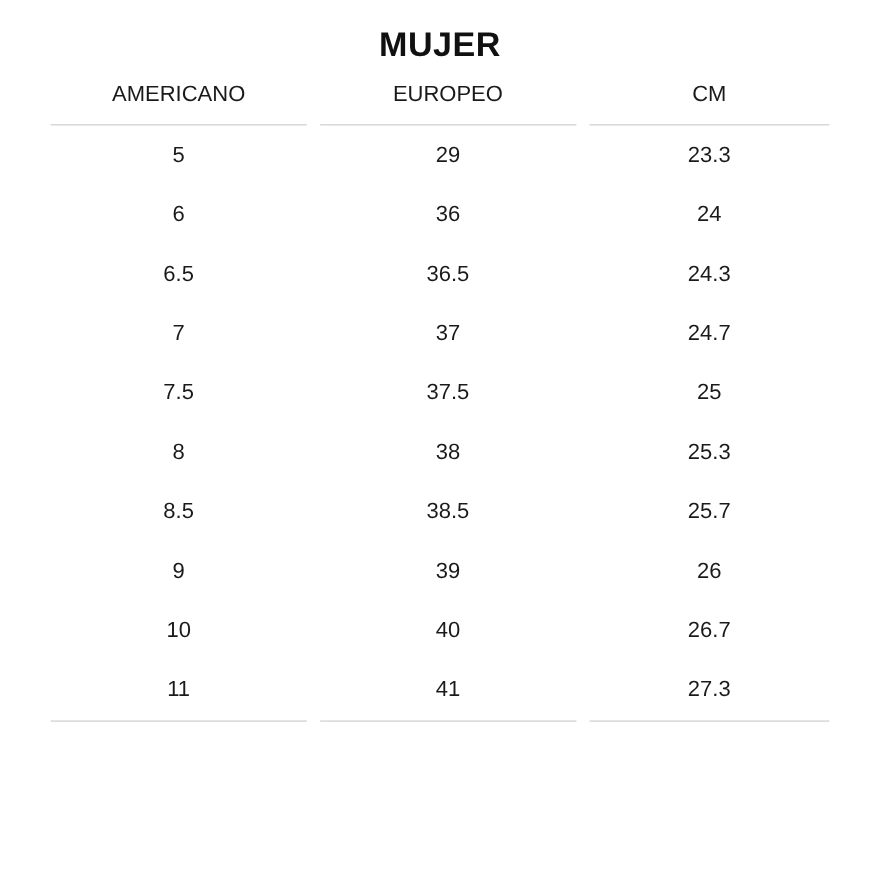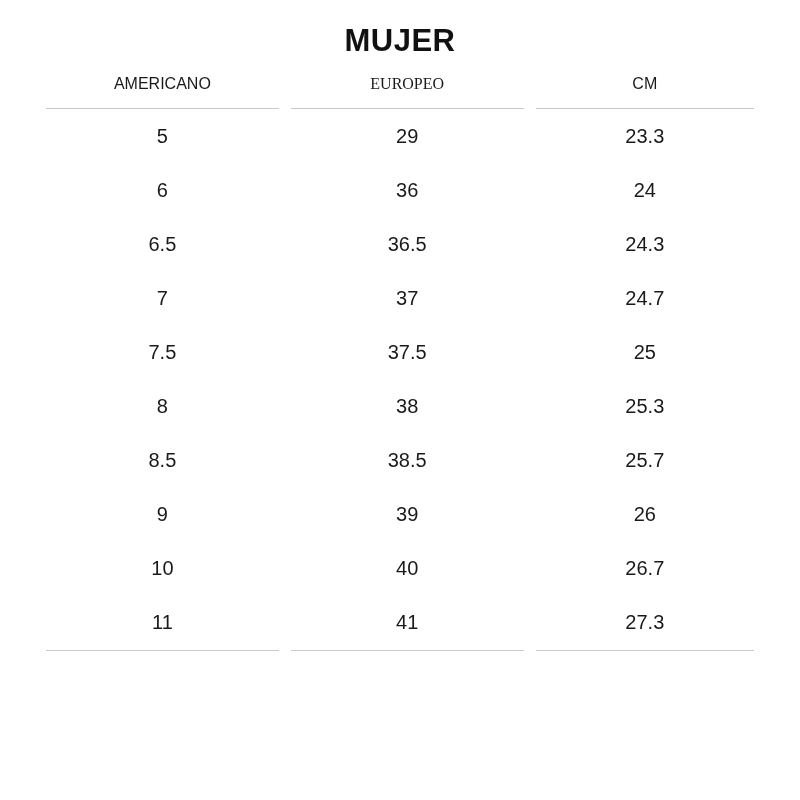--- a/index.html
+++ b/index.html
@@ -34,21 +34,21 @@
     color: #111111;
   }
 
   table.size-table {
     width: 720px;
     border-collapse: collapse;
     table-layout: fixed;
   }
 
   table.size-table th {
-    font-size: 16px;
+    font-size: 20px;
     font-weight: normal;
     color: #1a1a1a;
     text-align: center;
     padding: 2px 0 16px 0;
     border-bottom: 1px solid #c9c9c9;
   }
 
   
   table.size-table th.col-0 { width: 34%; }
   table.size-table th.col-1 { width: 34%; }
@@ -69,21 +69,21 @@
 
   
   table.size-table th.col-0,
   table.size-table tbody tr:last-child td.col-0 {
     
     background-clip: padding-box;
   }
 
   
   table.size-table th.col-0 { border-bottom: none; position: relative; }
-  table.size-table th.col-1 { border-bottom: none; position: relative; font-family: Liberation Serif, serif; }
+  table.size-table th.col-1 { border-bottom: none; position: relative; }
   table.size-table th.col-2 { border-bottom: none; position: relative; }
   table.size-table th.col-0::after,
   table.size-table th.col-1::after,
   table.size-table th.col-2::after {
     content: "";
     position: absolute;
     left: 6px;
     right: 6px;
     bottom: 0;
     height: 1px;

